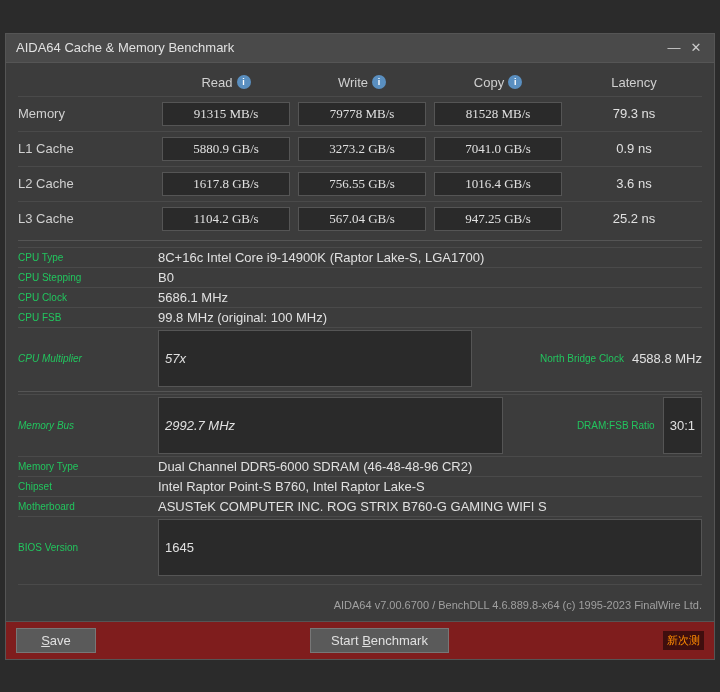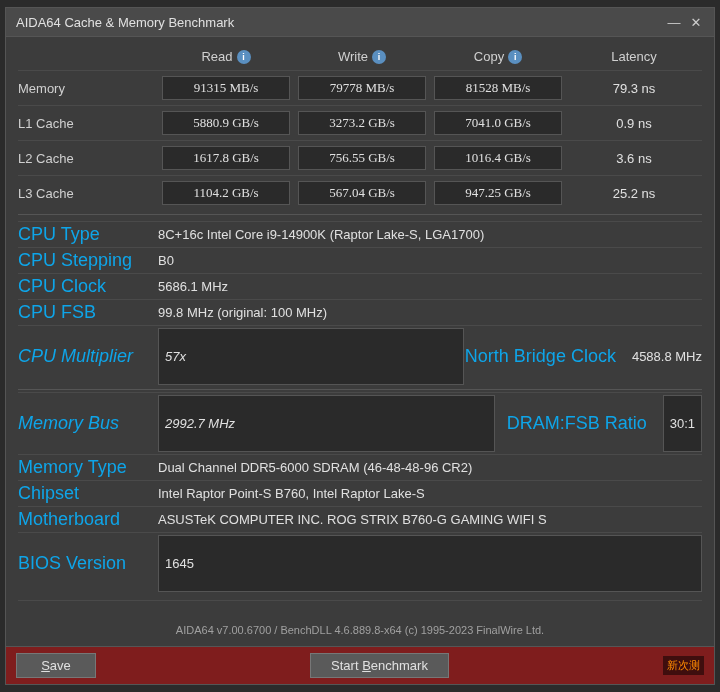--- a/index.html
+++ b/index.html
@@ -120,40 +120,40 @@
       padding: 2px 0;
     }
     .info-row {
       display: grid;
       grid-template-columns: 140px 1fr;
       align-items: center;
       padding: 2px 0;
       border-top: 1px solid #4a4a4a;
     }
     .info-label {
-      color: #0ea5e9;
-      font-size: 18px;
+      color: #22c55e;
+      font-size: 10px;
     }
     .info-value {
       color: #e0e0e0;
       font-size: 13px;
     }
     .info-value-box {
       background: #2a2a2a;
       border: 1px solid #555;
       color: #e0e0e0;
       padding: 20px 6px;
       font-size: 13px;
       display: inline-block;
     }
     .footer-text {
       color: #a0a0a0;
-      text-align: center;
+      text-align: right;
       font-size: 11px;
-      padding: 23px 0 4px;
+      padding: 14px 0 4px;
       border-top: 1px solid #4a4a4a;
       margin-top: 4px;
     }
     .bottom-bar {
       background: #7f1d1d;
       border-top: 1px solid #555;
       padding: 6px 10px;
       display: flex;
       align-items: center;
       justify-content: space-between;
@@ -183,21 +183,20 @@
       display: grid;
       grid-template-columns: 140px auto;
       align-items: center;
       flex: 1;
       font-style: italic;
     }
     .split-right {
       display: grid;
       grid-template-columns: 160px auto;
       align-items: center;
-      gap: 8px;
     }
   </style>
 </head>
 <body>
 
 <div class="window">
 
   <div class="title-bar">
     <span class="title-bar-text">AIDA64 Cache &amp; Memory Benchmark</span>
     <div class="title-bar-controls">

